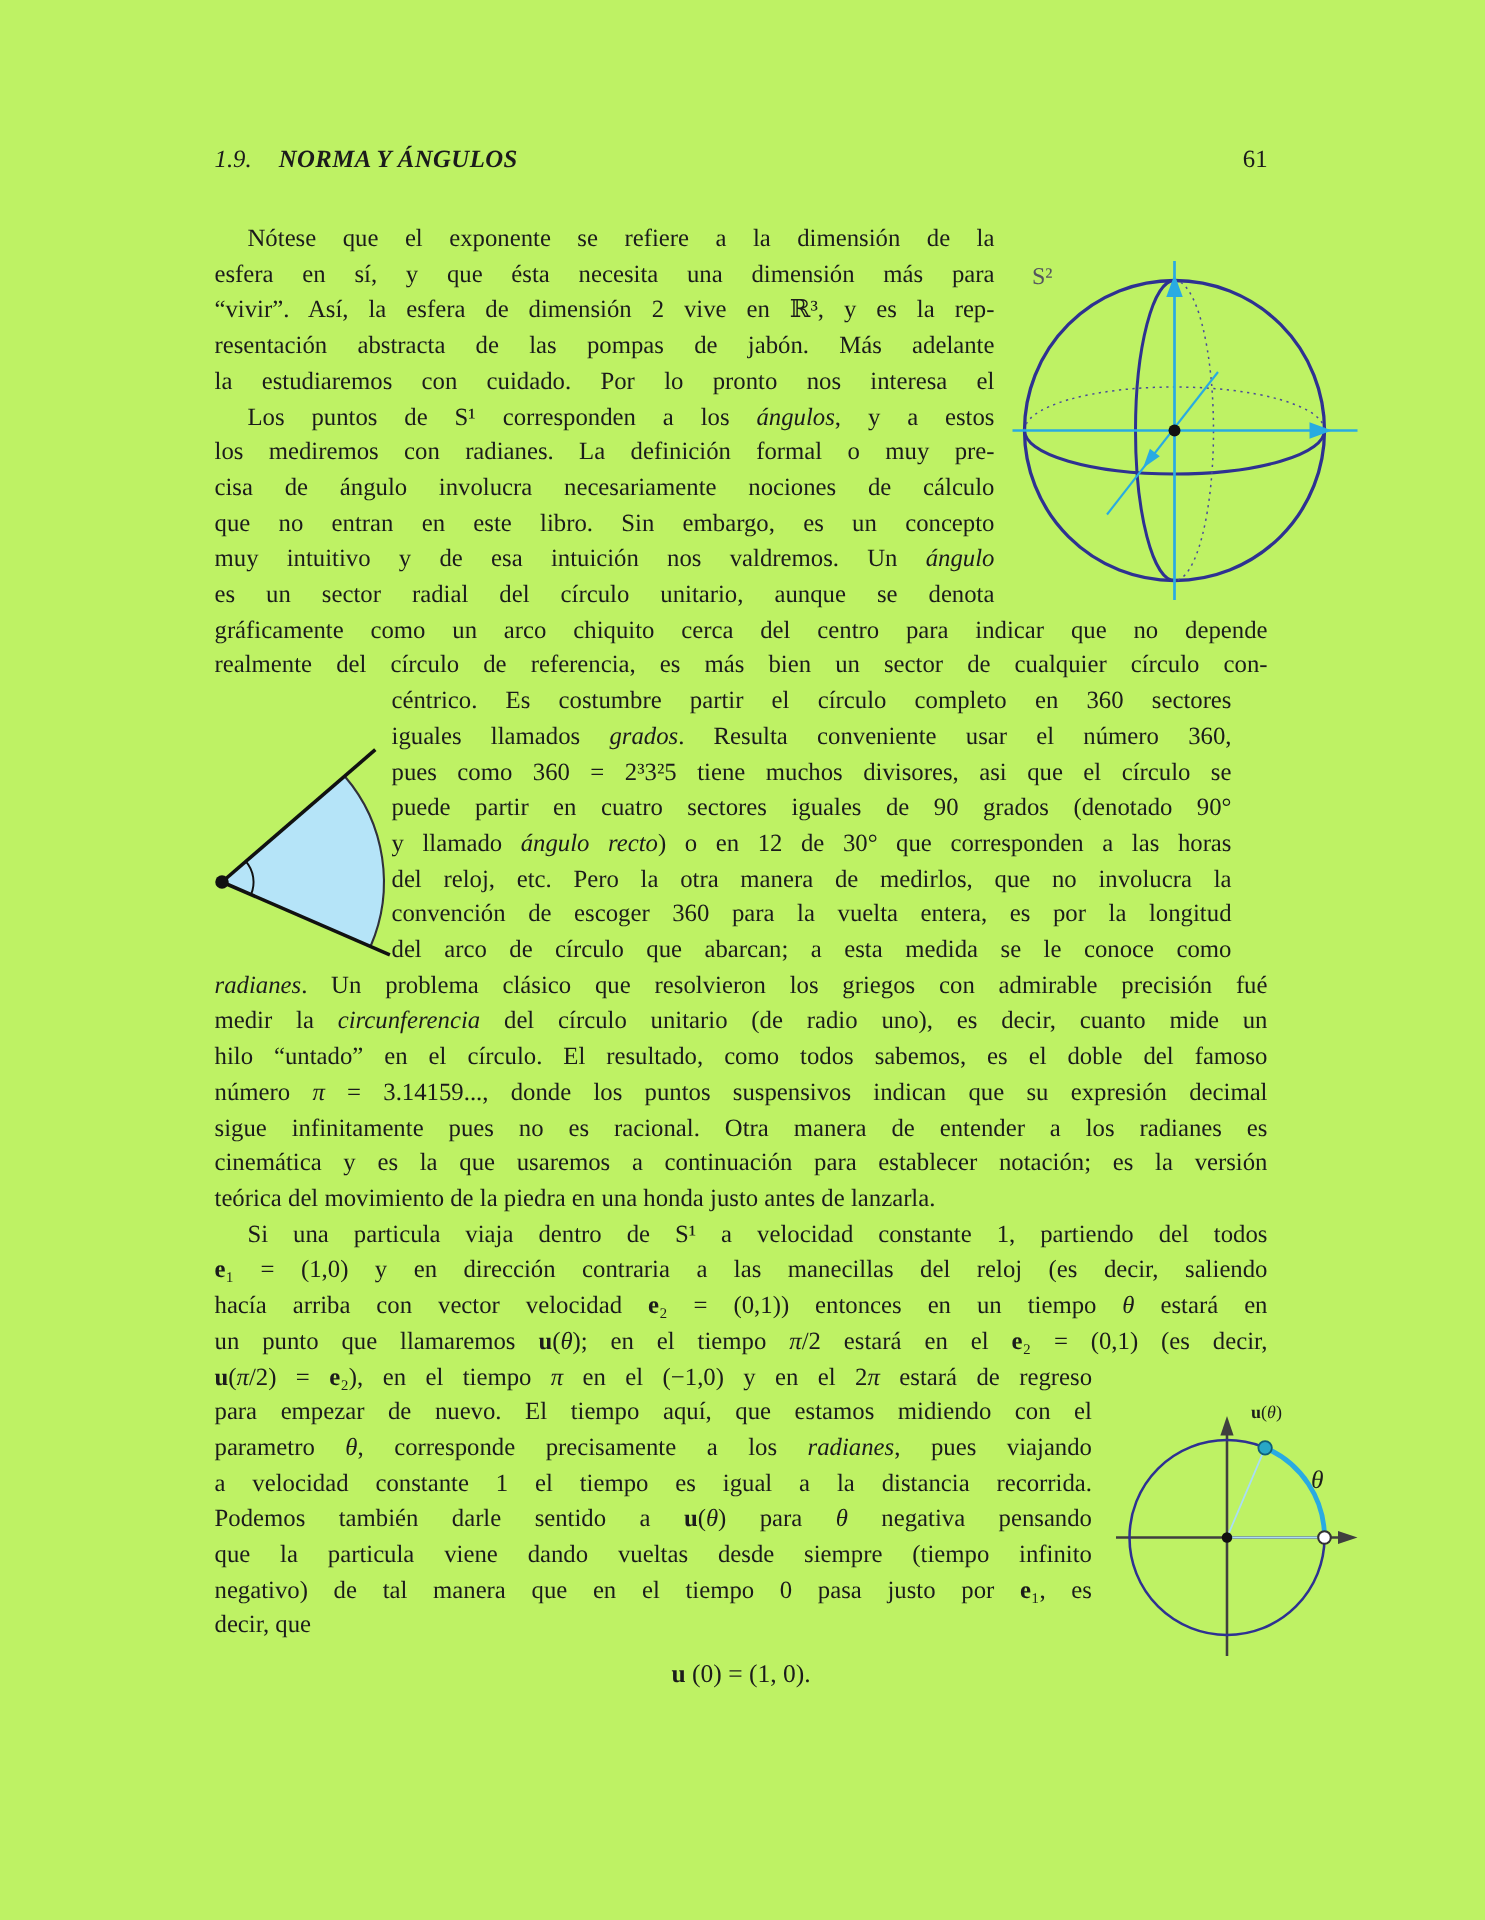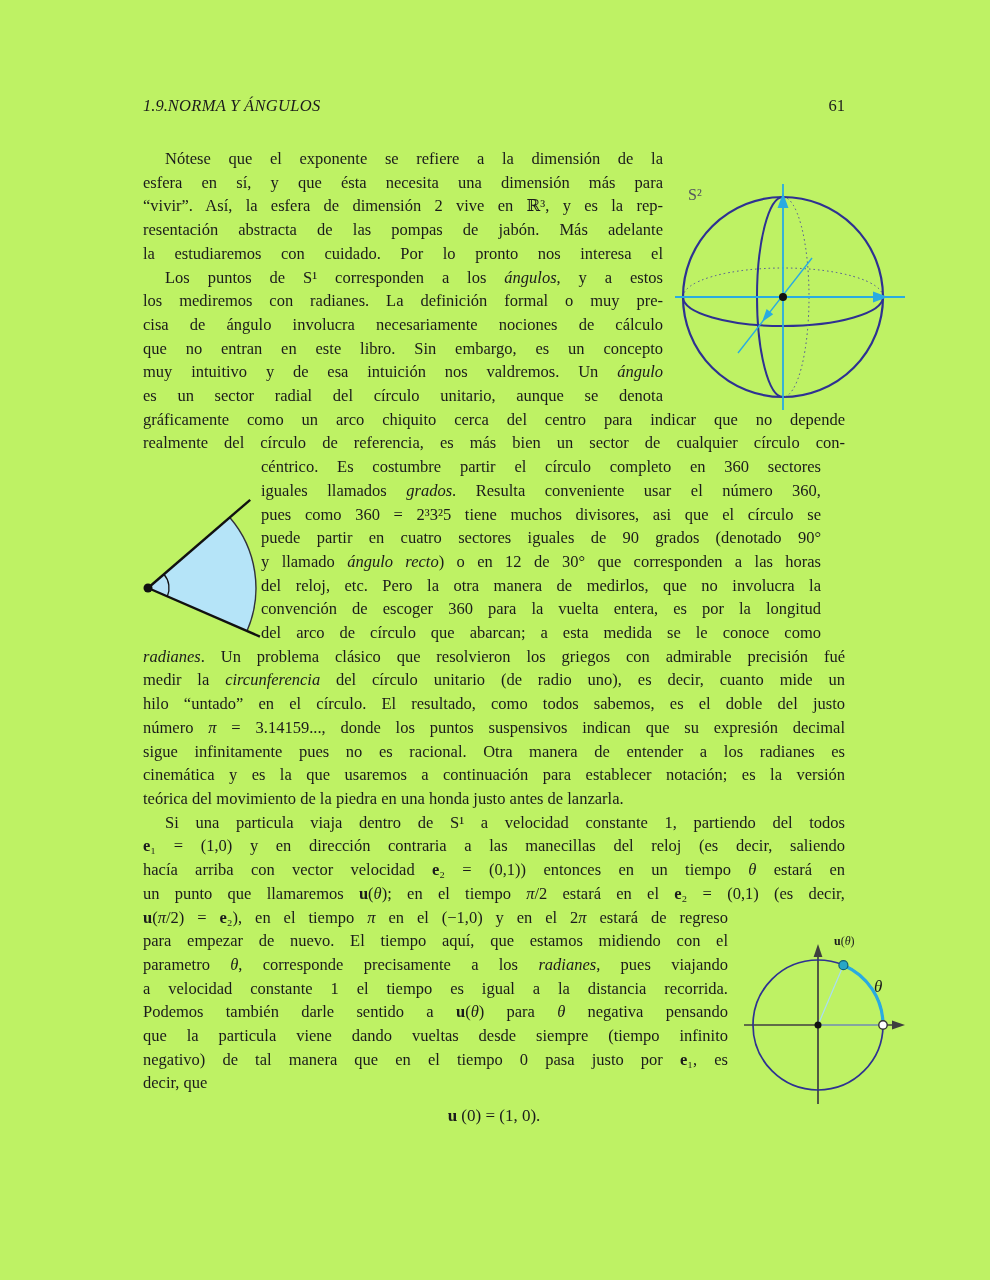--- a/index.html
+++ b/index.html
@@ -2,36 +2,36 @@
 <html><head>
 <meta charset="utf-8">
 <style>
   html,body{margin:0;padding:0;background:#ffffff;}
   .page{position:relative;width:990px;height:1280px;background:#bef264;overflow:hidden;
         font-family:"Liberation Serif","DejaVu Serif",serif;color:#1b1b1b;}
   
   .header{position:absolute;left:143px;top:96px;width:702px;font-style:italic;
           font-size:16.5px;display:flex;}
   .header .sec{flex:0 0 auto;}
-  .header .ttl{flex:1 1 auto;letter-spacing:.3px;}
+  .header .ttl{flex:1 1 auto;margin-left:18px;letter-spacing:.3px;font-weight:bold;}
   .header .pnum{flex:0 0 auto;font-style:normal;}
   
   .flow{position:absolute;left:143px;top:147px;width:702px;font-size:16.5px;
         line-height:23.7px;}
   .tline{text-align:justify;text-align-last:left;}
   .tline.just{text-align-last:justify;}
   .tline.ind{text-indent:22px;}
   .w520{width:520px;}
   .wfull{width:702px;}
   .wc{width:560px;margin-left:118px;}
   .w585{width:585px;}
   .equation{width:702px;text-align:center;margin-top:9px;font-size:17px;}
   
   .fig{position:absolute;}
-  .fig-sphere{left:652px;top:168px;width:335px;height:248px;}
+  .fig-sphere{left:652px;top:158px;width:335px;height:248px;}
   .fig-angle{left:126px;top:484px;width:155px;height:162px;}
   .fig-circle{left:728px;top:930px;width:245px;height:205px;}
   .figlabel{position:absolute;font-size:17px;}
   .lbl-s2{left:36px;top:18px;font-size:16px;color:#54555f;}
   .lbl-utheta{left:106px;top:4px;font-size:12px;}
   .lbl-theta{left:146px;top:47px;font-size:17px;}
   i{font-style:italic;} b{font-weight:bold;}
 </style>
 </head>
 <body>
@@ -70,21 +70,21 @@
         <div class="tline just">pues como 360 = 2³3²5 tiene muchos divisores, asi que el círculo se</div>
         <div class="tline just">puede partir en cuatro sectores iguales de 90 grados (denotado 90°</div>
         <div class="tline just">y llamado <i>ángulo recto</i>) o en 12 de 30° que corresponden a las horas</div>
         <div class="tline just">del reloj, etc. Pero la otra manera de medirlos, que no involucra la</div>
         <div class="tline just">convención de escoger 360 para la vuelta entera, es por la longitud</div>
         <div class="tline just">del arco de círculo que abarcan; a esta medida se le conoce como</div>
       </div>
     <div class="wfull">
         <div class="tline just"><i>radianes</i>.  Un problema clásico que resolvieron los griegos con admirable precisión fué</div>
         <div class="tline just">medir la <i>circunferencia</i> del círculo unitario (de radio uno), es decir, cuanto mide un</div>
-        <div class="tline just">hilo “untado” en el círculo.  El resultado, como todos sabemos, es el doble del justo</div>
+        <div class="tline just">hilo “untado” en el círculo.  El resultado, como todos sabemos, es el doble del famoso</div>
         <div class="tline just">número <i>π</i> = 3.14159..., donde los puntos suspensivos indican que su expresión decimal</div>
         <div class="tline just">sigue infinitamente pues no es racional.  Otra manera de entender a los radianes es</div>
         <div class="tline just">cinemática y es la que usaremos a continuación para establecer notación; es la versión</div>
         <div class="tline">teórica del movimiento de la piedra en una honda justo antes de lanzarla.</div>
       </div>
     <div class="wfull">
         <div class="tline just ind">Si una particula viaja dentro de S¹ a velocidad constante 1, partiendo del todos</div>
         <div class="tline just"><b>e</b>₁ = (1,0) y en dirección contraria a las manecillas del reloj (es decir, saliendo</div>
         <div class="tline just">hacía arriba con vector velocidad <b>e</b>₂ = (0,1)) entonces en un tiempo <i>θ</i> estará en</div>
         <div class="tline just">un punto que llamaremos <b>u</b>(<i>θ</i>); en el tiempo <i>π</i>/2 estará en el <b>e</b>₂ = (0,1) (es decir,</div>

